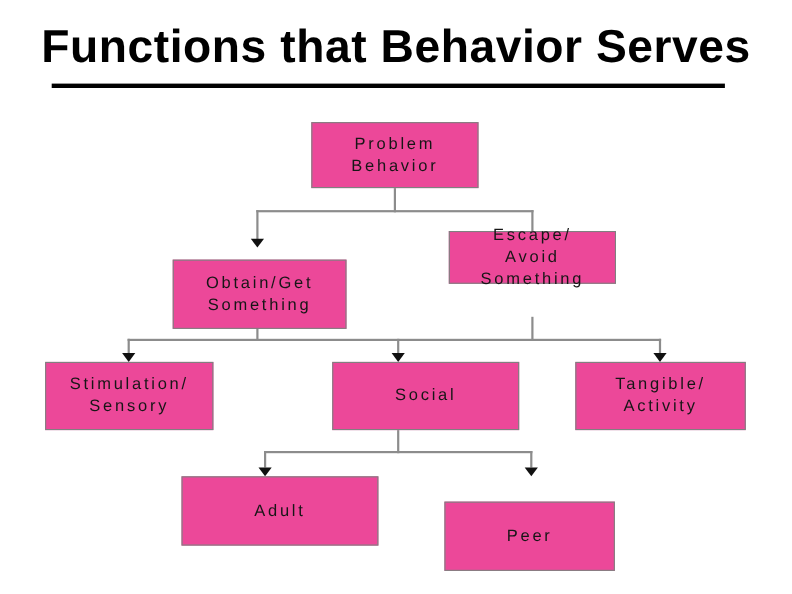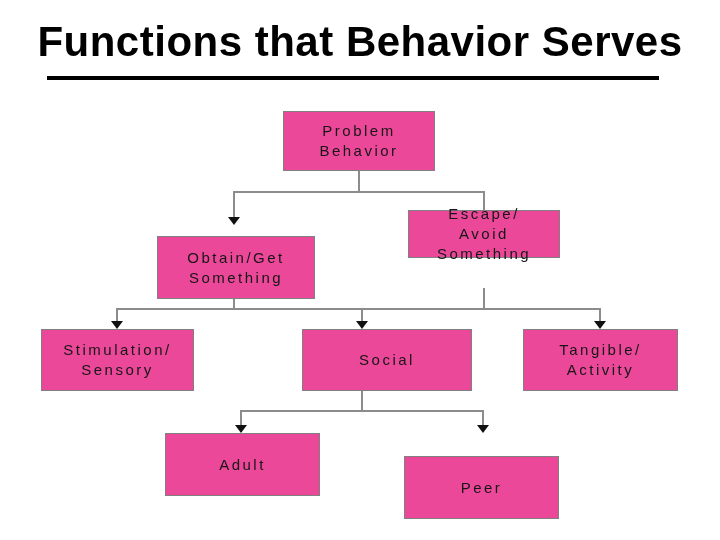--- a/index.html
+++ b/index.html
@@ -45,21 +45,21 @@
     letter-spacing: 2.5px;
     color: #161616;
     white-space: pre-line;
   }
   .n-problem     { left: 283px; top: 111px; width: 152px; height: 60px; }
   .n-obtain      { left: 157px; top: 236px; width: 158px; height: 63px; }
   .n-escape      { left: 408px; top: 210px; width: 152px; height: 48px; }
   .n-stimulation { left:  41px; top: 329px; width: 153px; height: 62px; text-align: center; }
   .n-social      { left: 285px; top: 329px; width: 170px; height: 62px; margin-left: 17px; }
   .n-tangible    { left: 523px; top: 329px; width: 155px; height: 62px; }
-  .n-adult       { left: 165px; top: 433px; width: 155px; height: 63px; }
+  .n-adult       { left: 165px; top: 433px; width: 179px; height: 63px; }
   .n-peer        { left: 404px; top: 456px; width: 155px; height: 63px; }
 
   .ln { position: absolute; background: #8c8c8c; }
   .arrow {
     position: absolute;
     width: 0; height: 0;
     border-left: 6px solid transparent;
     border-right: 6px solid transparent;
     border-top: 8px solid #111111;
   }

